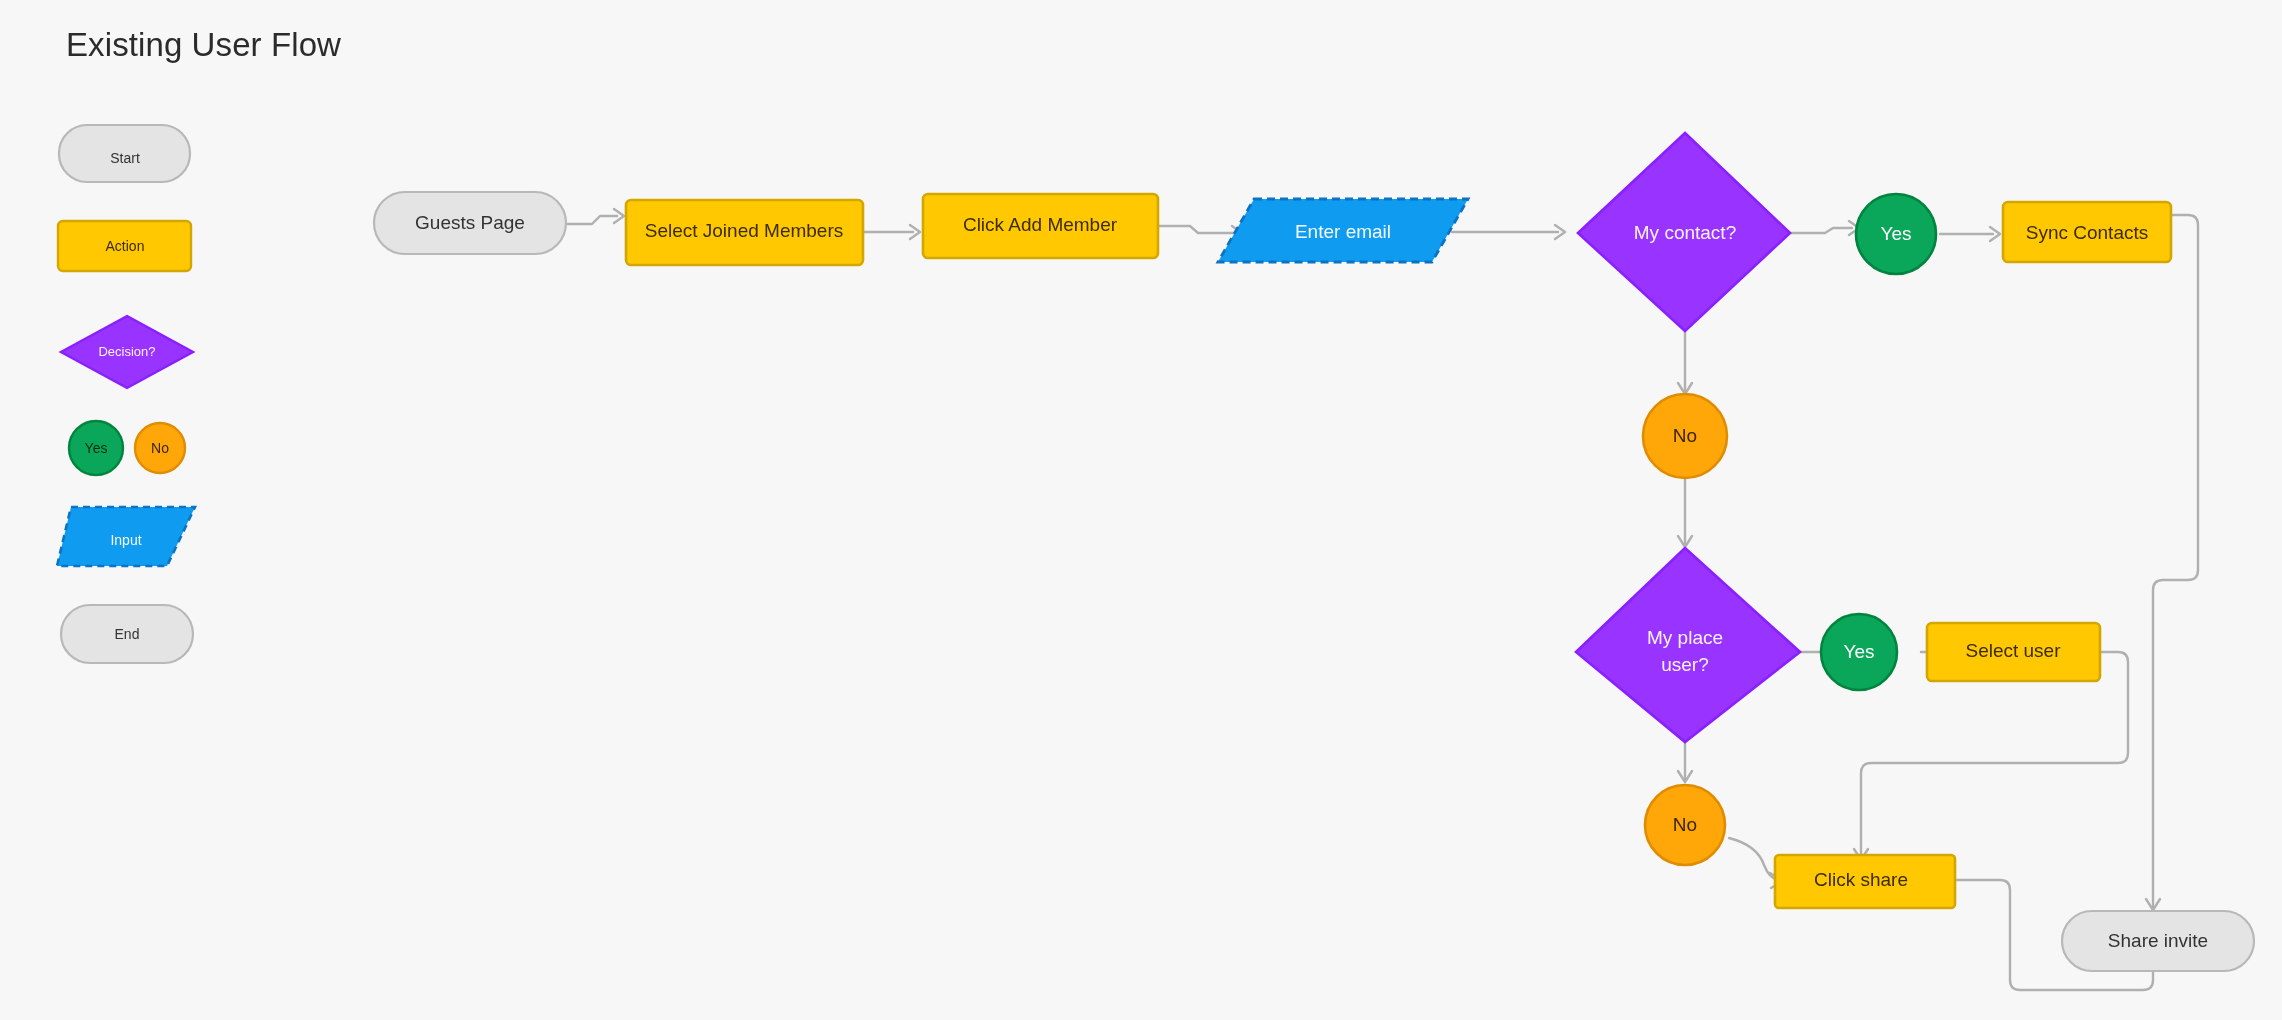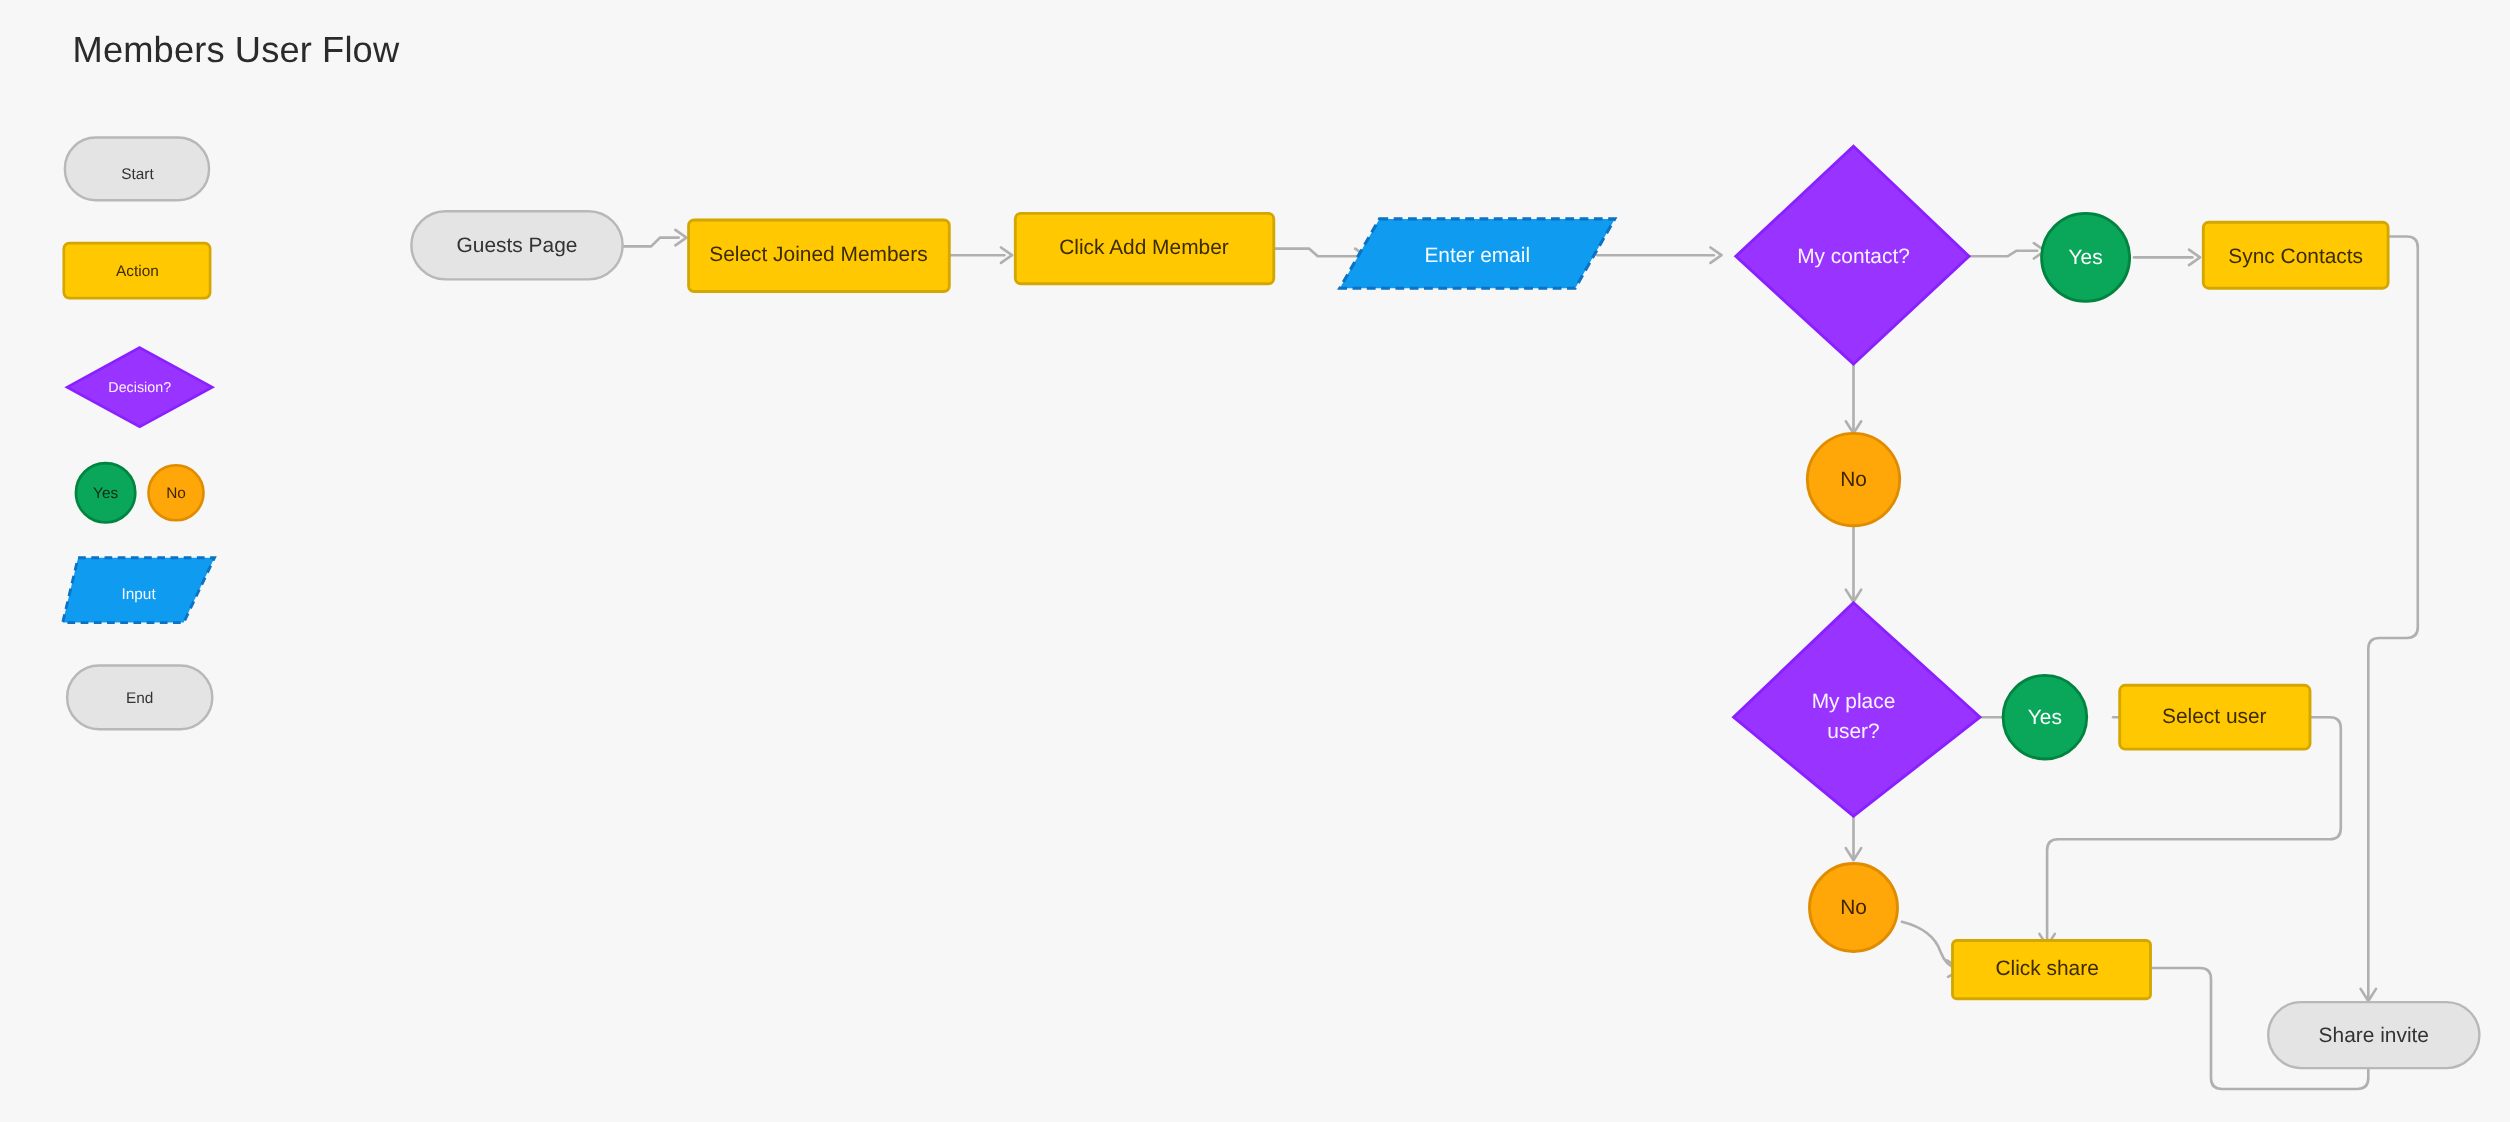--- a/index.html
+++ b/index.html
@@ -44,21 +44,21 @@
     fill: none;
     stroke: #b0b0b0;
     stroke-width: 2.4;
     stroke-linecap: round;
     stroke-linejoin: round;
   }
 </style>
 </head>
 <body style="background: rgb(247, 247, 247);">
 
-<div class="page-title">Members User Flow</div>
+<div class="page-title">Existing User Flow</div>
 
 <svg id="canvas" viewBox="0 0 2282 1020" width="2282" height="1020">
 
   <g>
 
     <g>
       <rect x="59" y="125" width="131" height="57" rx="28" ry="28" fill="#e4e4e4" stroke="#b8b8b8" stroke-width="2.2"></rect>
       <text class="node-label" x="125" y="159" font-size="14" fill="#333333">Start</text>
     </g>
 

